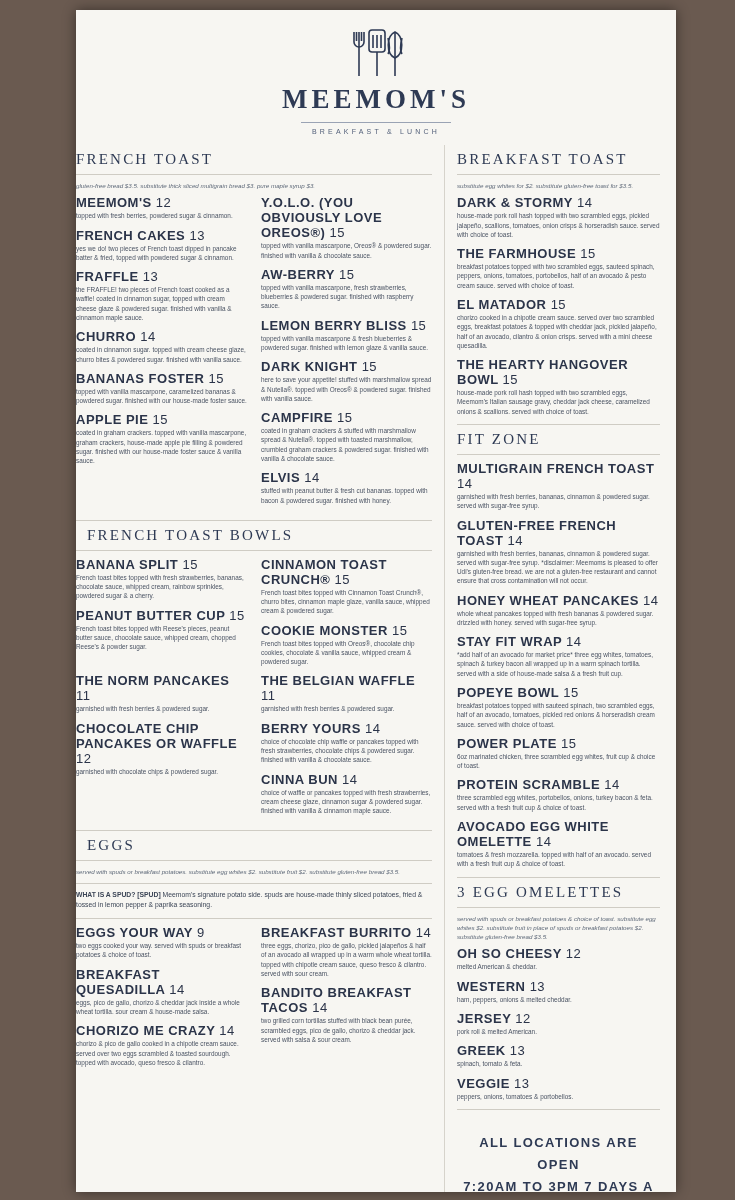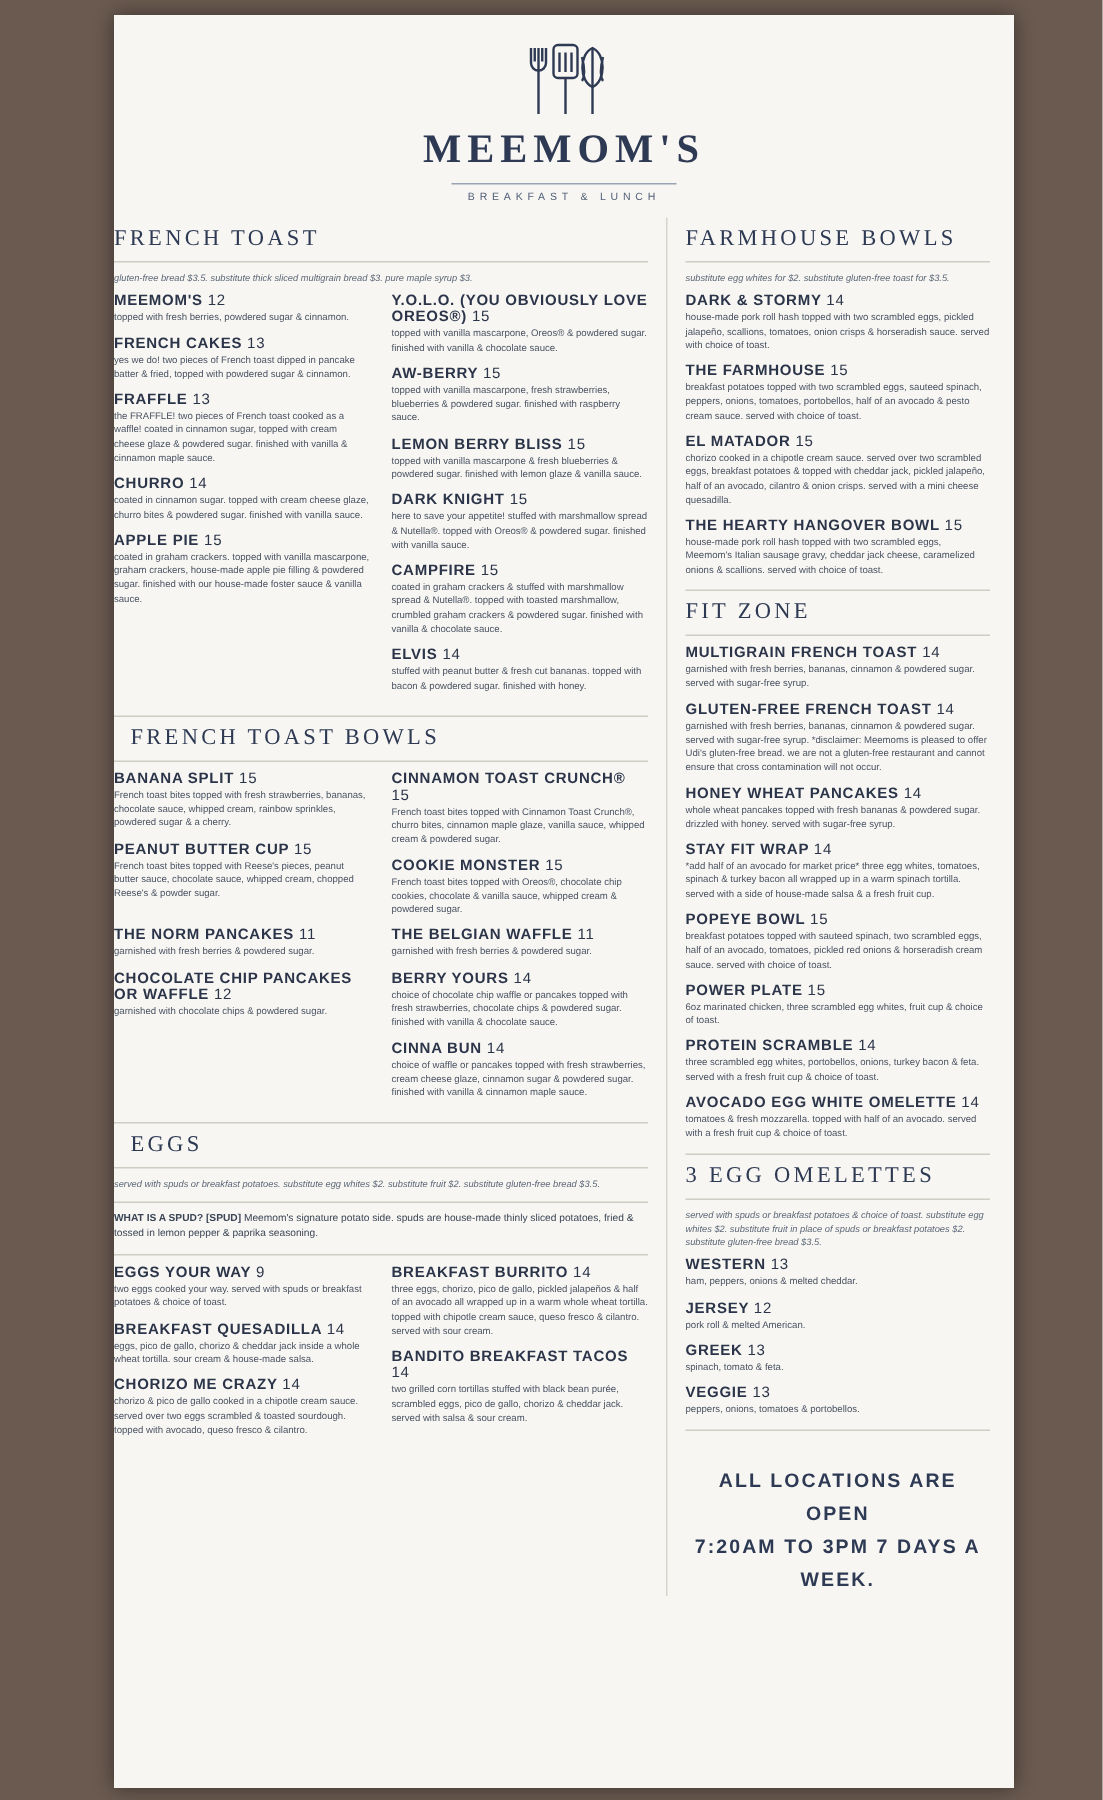--- a/index.html
+++ b/index.html
@@ -52,21 +52,21 @@
     margin:8px 0 6px 0;padding:4px 0 2px 0;
   }
   .band .section-title{margin:2px 0 4px 11px;}
   .note{
     font-size:6.2px;color:#5d6878;font-style:italic;line-height:1.5;margin-bottom:5px;
   }
   .two{display:flex;gap:14px;}
   .two > div{flex:1;}
   .item{margin-bottom:7px;}
   .iname{
-    font-size:10px;font-weight:bold;color:#2b3449;letter-spacing:.5px;
+    font-size:13px;font-weight:bold;color:#2b3449;letter-spacing:.5px;
     text-transform:uppercase;
   }
   .iname .price{font-weight:normal;}
   .idesc{font-size:6.4px;color:#4a5363;line-height:1.45;margin-top:1px;}
   .spud{font-size:6.8px;color:#3b4556;line-height:1.5;margin:6px 0 8px 0;}
   .spud b{font-weight:bold;}
   .footer{
     text-align:center;font-size:13px;color:#2e3a54;letter-spacing:1.4px;
     line-height:1.7;margin-top:22px;font-weight:bold;
   }
@@ -123,20 +123,24 @@
             </div>
             <div class="item">
               <div class="iname"><span>FRAFFLE</span> <span class="price">13</span></div>
               <div class="idesc">the FRAFFLE! two pieces of French toast cooked as a waffle! coated in cinnamon sugar, topped with cream cheese glaze &amp; powdered sugar. finished with vanilla &amp; cinnamon maple sauce.</div>
             </div>
             <div class="item">
               <div class="iname"><span>CHURRO</span> <span class="price">14</span></div>
               <div class="idesc">coated in cinnamon sugar. topped with cream cheese glaze, churro bites &amp; powdered sugar. finished with vanilla sauce.</div>
             </div>
             <div class="item">
+              <div class="iname"><span>BANANAS FOSTER</span> <span class="price">15</span></div>
+              <div class="idesc">topped with vanilla mascarpone, caramelized bananas &amp; powdered sugar. finished with our house-made foster sauce.</div>
+            </div>
+            <div class="item">
               <div class="iname"><span>APPLE PIE</span> <span class="price">15</span></div>
               <div class="idesc">coated in graham crackers. topped with vanilla mascarpone, graham crackers, house-made apple pie filling &amp; powdered sugar. finished with our house-made foster sauce &amp; vanilla sauce.</div>
             </div>
           </div>
           <div>
             <div class="item">
               <div class="iname"><span>Y.O.L.O. (YOU OBVIOUSLY LOVE OREOS®)</span> <span class="price">15</span></div>
               <div class="idesc">topped with vanilla mascarpone, Oreos® &amp; powdered sugar. finished with vanilla &amp; chocolate sauce.</div>
             </div>
             <div class="item">
@@ -251,21 +255,21 @@
             <div class="idesc">two grilled corn tortillas stuffed with black bean purée, scrambled eggs, pico de gallo, chorizo &amp; cheddar jack. served with salsa &amp; sour cream.</div>
           </div>
         </div>
       </div>
 
     </div>
 
     <div class="colR">
 
       <div class="right-sec">
-        <div class="section-title">FARMHOUSE BOWLS</div>
+        <div class="section-title">BREAKFAST TOAST</div>
         <div class="rule-thin"></div>
         <div class="note">substitute egg whites for $2. substitute gluten-free toast for $3.5.</div>
         <div class="item">
           <div class="iname"><span>DARK &amp; STORMY</span> <span class="price">14</span></div>
           <div class="idesc">house-made pork roll hash topped with two scrambled eggs, pickled jalapeño, scallions, tomatoes, onion crisps &amp; horseradish sauce. served with choice of toast.</div>
         </div>
         <div class="item">
           <div class="iname"><span>THE FARMHOUSE</span> <span class="price">15</span></div>
           <div class="idesc">breakfast potatoes topped with two scrambled eggs, sauteed spinach, peppers, onions, tomatoes, portobellos, half of an avocado &amp; pesto cream sauce. served with choice of toast.</div>
         </div>
@@ -316,20 +320,24 @@
           <div class="idesc">tomatoes &amp; fresh mozzarella. topped with half of an avocado. served with a fresh fruit cup &amp; choice of toast.</div>
         </div>
       </div>
 
       <div class="divider-r"></div>
       <div class="right-sec">
         <div class="section-title">3 EGG OMELETTES</div>
         <div class="rule-thin"></div>
         <div class="note">served with spuds or breakfast potatoes &amp; choice of toast. substitute egg whites $2. substitute fruit in place of spuds or breakfast potatoes $2. substitute gluten-free bread $3.5.</div>
         <div class="item">
+          <div class="iname"><span>OH SO CHEESY</span> <span class="price">12</span></div>
+          <div class="idesc">melted American &amp; cheddar.</div>
+        </div>
+        <div class="item">
           <div class="iname"><span>WESTERN</span> <span class="price">13</span></div>
           <div class="idesc">ham, peppers, onions &amp; melted cheddar.</div>
         </div>
         <div class="item">
           <div class="iname"><span>JERSEY</span> <span class="price">12</span></div>
           <div class="idesc">pork roll &amp; melted American.</div>
         </div>
         <div class="item">
           <div class="iname"><span>GREEK</span> <span class="price">13</span></div>
           <div class="idesc">spinach, tomato &amp; feta.</div>

